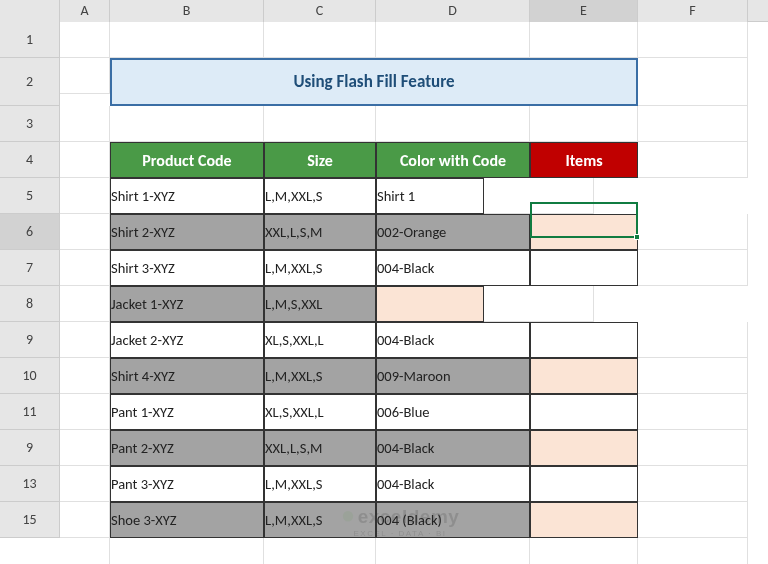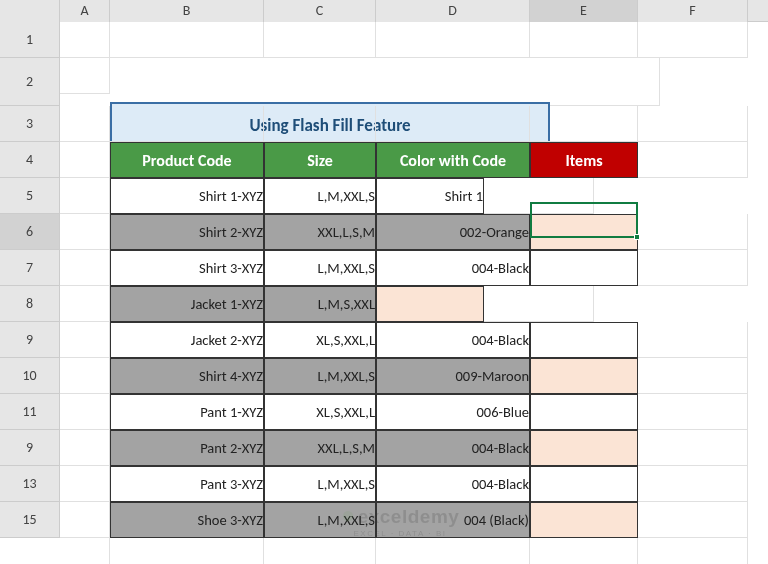--- a/index.html
+++ b/index.html
@@ -19,21 +19,21 @@
 .cB { width: 154px; }
 .cC { width: 112px; }
 .cD { width: 154px; }
 .cE { width: 108px; }
 .cF { width: 110px; }
 .title-cell { background: #ddebf7; border: 2px solid #3a6ea5 !important; color: #1f4e78; font-weight: bold; font-size: 17px; text-align: center; line-height: 44px; height: 48px; }
 .title-row { height: 48px; }
 .tbl-head { color: #fff; font-weight: bold; font-size: 16px; text-align: center; line-height: 36px; border: 1.5px solid #333 !important; }
 .h-green { background: #4a9a47; }
 .h-red { background: #c00000; }
-.tbl-cell { border: 1px solid #333 !important; text-align: right; font-size: 14.5px; line-height: 34px; color: #222; background: #fff; }
+.tbl-cell { border: 1px solid #333 !important; text-align: left; font-size: 14.5px; line-height: 34px; color: #222; background: #fff; }
 .tbl-cell.alt { background: #a3a3a3; }
 .tbl-cell.items { background: #fff; }
 .tbl-cell.items.alt { background: #fbe4d5; }
 .active-cell { position: absolute; border: 2px solid #107c41; pointer-events: none; }
 .fill-handle { position: absolute; width: 6px; height: 6px; background: #107c41; border: 1px solid #fff; }
 .watermark { position: absolute; bottom: 26px; left: 50%; transform: translateX(-50%); opacity: 0.18; font-size: 12px; color: #333; text-align: center; font-family: Arial, sans-serif; margin-left: 16px; }
 .watermark .wm-big { font-size: 19px; font-weight: bold; letter-spacing: 0.5px; }
 .watermark .wm-dot { color: #5a9a4f; opacity: 0.6; font-size: 24px; margin-right: 2px; }
 .watermark .wm-small { font-size: 8px; letter-spacing: 1.5px; }
 </style>
@@ -70,21 +70,21 @@
       <div class="grid-row">
         <div class="grid-cell cA"></div>
         <div class="grid-cell cB"></div>
         <div class="grid-cell cC"></div>
         <div class="grid-cell cD"></div>
         <div class="grid-cell cE"></div>
         <div class="grid-cell cF"></div>
       </div>
       <div class="grid-row title-row">
         <div class="grid-cell cA"></div>
-        <div class="title-cell" style="width: 440px; margin-top: 44px;">Using Flash Fill Feature</div>
+        <div class="title-cell" style="width: 528px;">Using Flash Fill Feature</div>
         <div class="grid-cell cF" style="height: 48px;"></div>
       </div>
       <div class="grid-row">
         <div class="grid-cell cA"></div>
         <div class="grid-cell cB"></div>
         <div class="grid-cell cC"></div>
         <div class="grid-cell cD"></div>
         <div class="grid-cell cE"></div>
         <div class="grid-cell cF"></div>
       </div>

